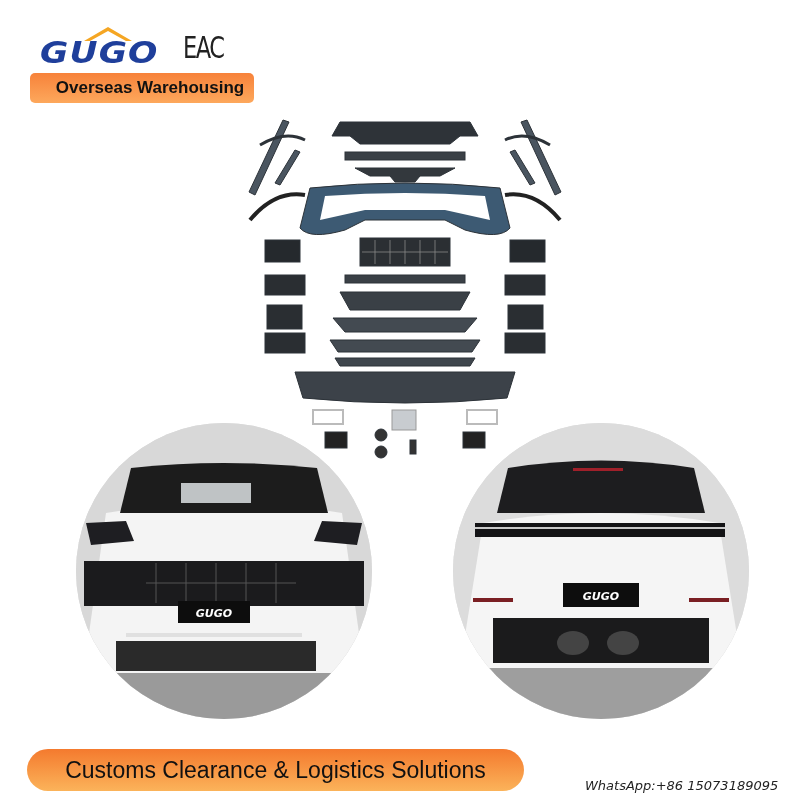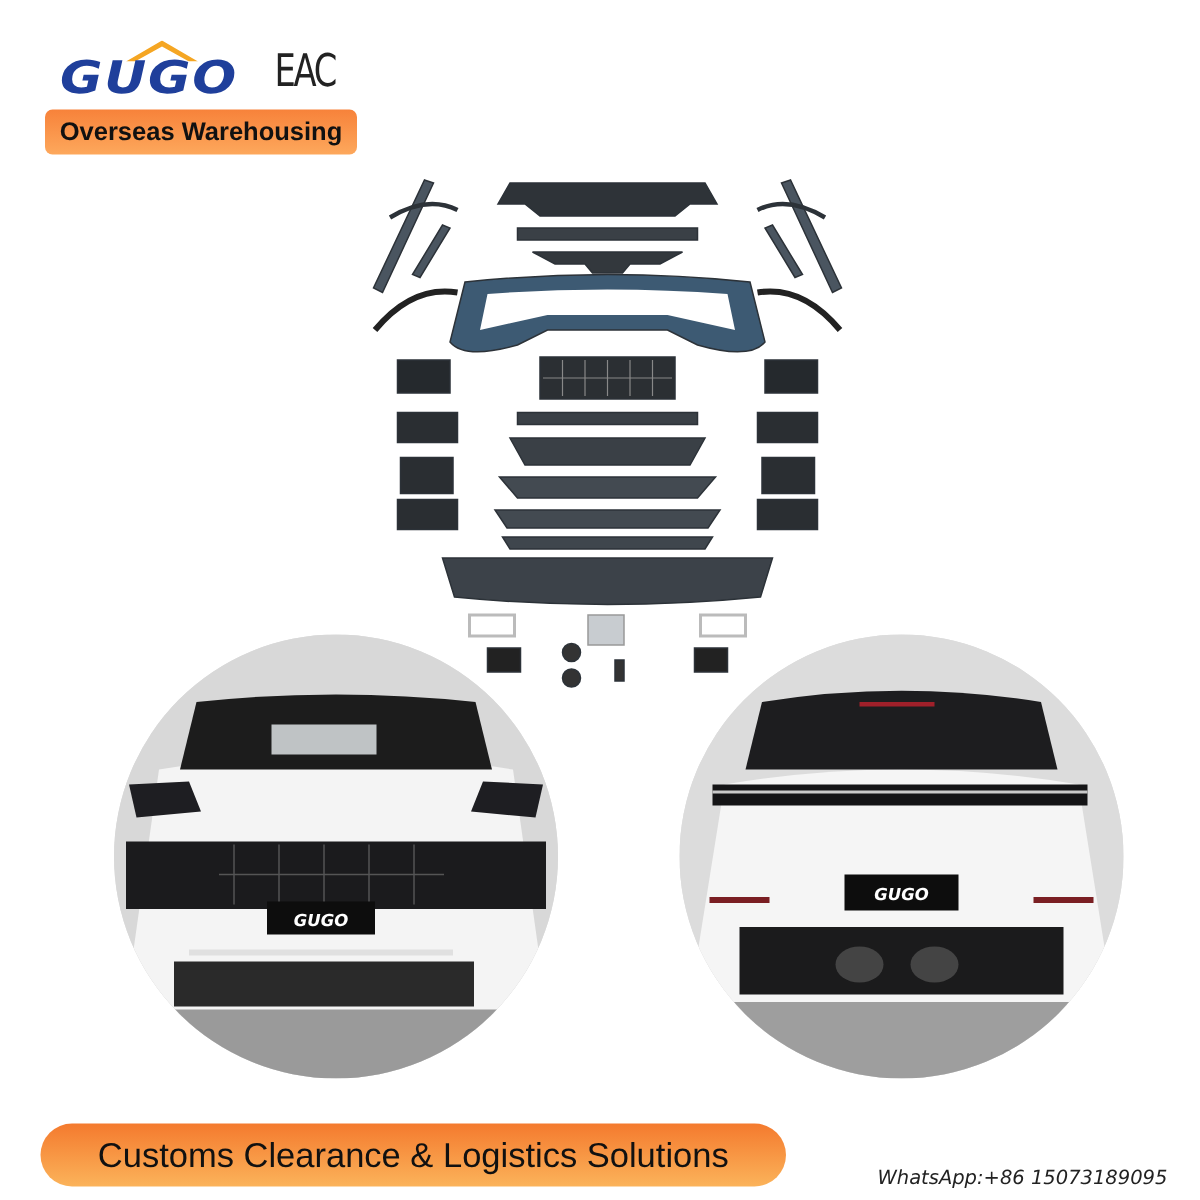--- a/index.html
+++ b/index.html
@@ -7,21 +7,21 @@
   .abs { position:absolute; }
 
   
   .logo { left:40px; top:27px; width:100px; height:42px; }
   .logo-roof { left:44px; top:0; width:48px; height:14px; }
   .logo-text { left:0; top:8px; font-family:"DejaVu Sans", sans-serif; font-weight:bold; font-style:italic; font-size:30px; color:#1f3f9b; letter-spacing:1px; transform:scaleX(1.15); transform-origin:left; }
   .eac { left:183px; top:30px; font-family:"DejaVu Sans", sans-serif; font-size:30px; font-weight:normal; color:#222; letter-spacing:-2px; transform:scaleX(0.75); transform-origin:left; }
 
   .badge-top { left:30px; top:73px; width:208px; height:30px; border-radius:5px;
     background:linear-gradient(#f7823a, #fda85c); display:flex; align-items:center; justify-content:center;
-    font-weight:bold; font-size:17px; color:#111; }
+    font-weight:bold; font-size:17px; color:#111;padding-left:16px; }
 
   
   .kit { left:245px; top:110px; width:320px; height:360px; }
 
   
   .circle { width:296px; height:296px; border-radius:50%; overflow:hidden; background:#dcdcdc; }
   .circle-front { left:76px; top:423px; }
   .circle-rear { left:453px; top:423px; }
 
   .badge-bottom { left:27px; top:749px; width:497px; height:42px; border-radius:21px;

